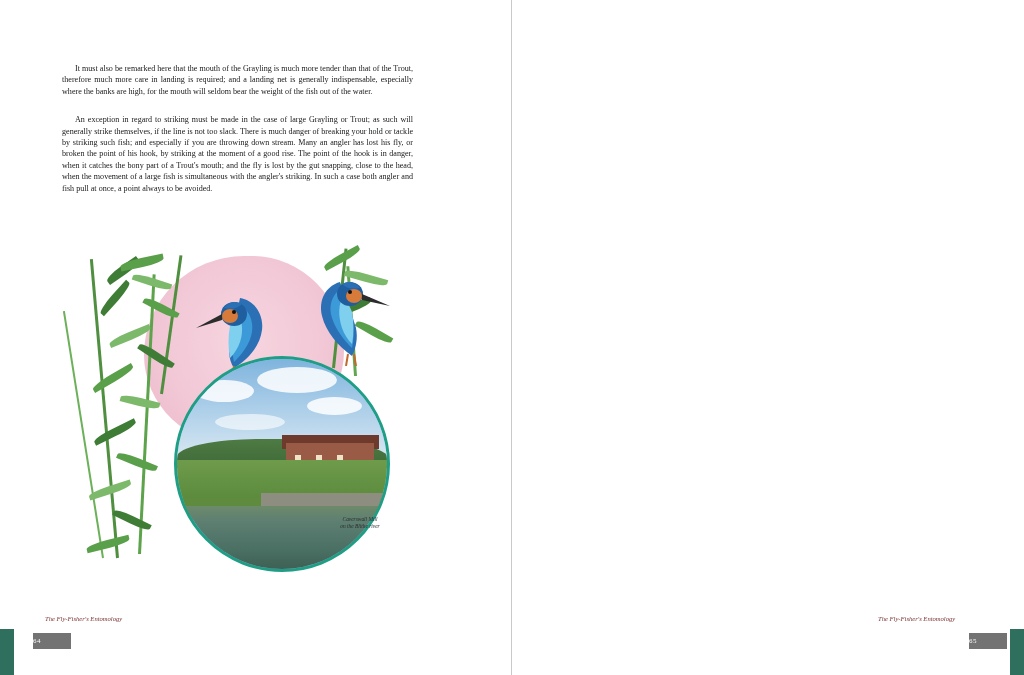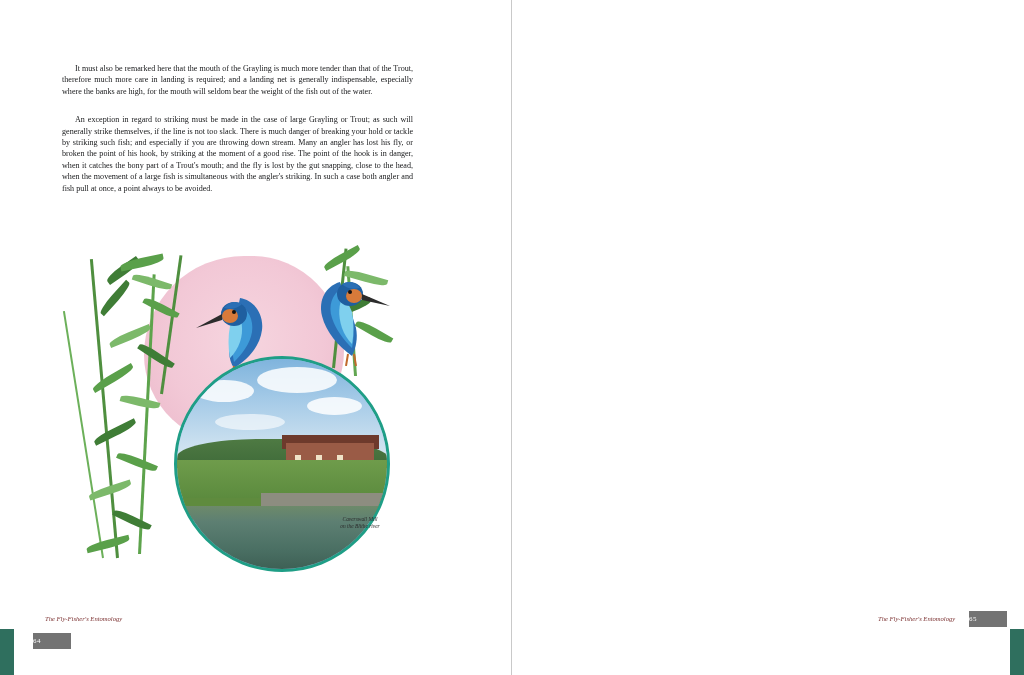--- a/index.html
+++ b/index.html
@@ -282,16 +282,16 @@
       </div>
     </div>
 
     <div class="footer-title" style="left:45px; top:615px;">The Fly-Fisher's Entomology</div>
     <div class="folio" style="left:33px; top:633px;">64</div>
   </div>
 
   <div class="page page-right">
 
     <div class="footer-title" style="left:366px; top:615px;">The Fly-Fisher's Entomology</div>
-    <div class="folio" style="left:457px; top:611px;">65</div>
+    <div class="folio" style="left:457px; top:633px;">65</div>
   </div>
 
 </div>
 
 </body></html>

